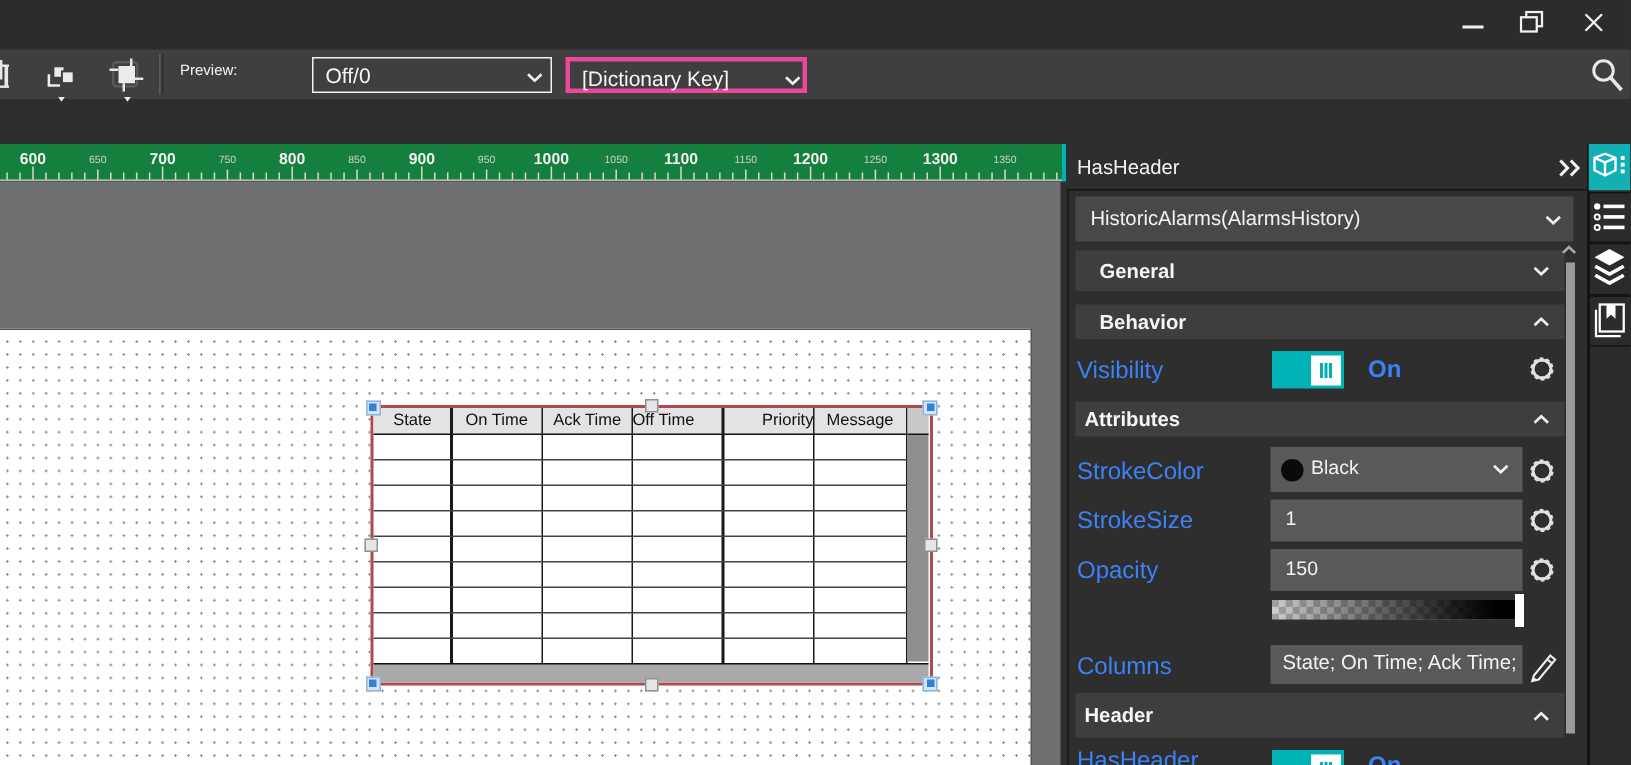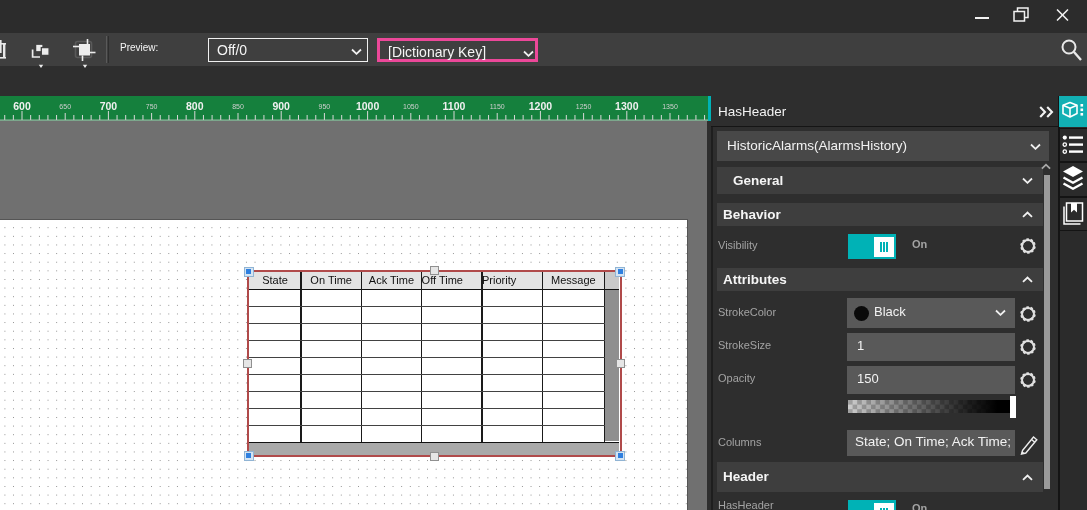--- a/index.html
+++ b/index.html
@@ -1,17 +1,17 @@
 <!DOCTYPE html>
 <html><head><meta charset="utf-8">
 <style>
   html,body {margin:0;padding:0;width:1087px;height:510px;overflow:hidden;
     font-family:"Liberation Sans", sans-serif; background:#2e2e2e;}
   .abs {position:absolute;}
-  .lbl {position:absolute;color:#a3a3a3;font-size:11px;}
+  .lbl {position:absolute;color:#3b82f6;font-size:16px;}
   .sect {position:absolute;left:717px;width:326px;background:#3e3e3e;color:#f5f5f5;
     font-size:13.5px;font-weight:bold;}
   .field {position:absolute;left:847px;width:168px;background:#595959;color:#f2f2f2;
     font-size:13px;box-sizing:border-box;}
 </style></head>
 <body>
 
 <div class="abs" style="left:0;top:0;width:1087px;height:33px;background:#2c2c2c"></div>
 <div style="position:absolute;left:975px;top:17px;width:14px;height:2px;background:#f2f2f2"></div>
 <svg style="position:absolute;left:1013px;top:7px" width="17" height="16" viewBox="0 0 17 16">
@@ -190,21 +190,21 @@
   background-image:radial-gradient(circle, #8d8d8d 0.75px, rgba(0,0,0,0) 0.75px);
   background-size:8.64px 8.64px;background-position:0.6px 3.4px"></div>
 
 <div style="position:absolute;left:247px;top:269.5px;width:374.5px;height:187.5px;border:2.5px solid #b04a4a;box-sizing:border-box;background:#fff">
 <div style="position:absolute;left:0;top:0;right:0;bottom:0;">
       <div style="position:absolute;left:0;top:0;width:369.5px;height:17px;background:#e3e3e3;border-bottom:1.6px solid #111"></div>
       <div style="position:absolute;left:0px;top:0;width:52px;height:16px;line-height:17px;text-align:center;font-size:11px;color:#111">State</div>
       <div style="position:absolute;left:52px;top:0;width:60.3px;height:16px;line-height:17px;text-align:center;font-size:11px;color:#111">On Time</div>
       <div style="position:absolute;left:112.3px;top:0;width:60.3px;height:16px;line-height:17px;text-align:center;font-size:11px;color:#111">Ack Time</div>
       <div style="position:absolute;left:172.6px;top:0;width:60.400000000000006px;height:16px;line-height:17px;text-align:left;font-size:11px;color:#111">Off Time</div>
-      <div style="position:absolute;left:233px;top:0;width:60.30000000000001px;height:16px;line-height:17px;text-align:left;font-size:11px;color:#111">Priority</div>
+      <div style="position:absolute;left:233px;top:0;width:60.30000000000001px;height:16px;line-height:17px;text-align:right;font-size:11px;color:#111">Priority</div>
       <div style="position:absolute;left:293.3px;top:0;width:62.19999999999999px;height:16px;line-height:17px;text-align:center;font-size:11px;color:#111">Message</div>
       <div style="position:absolute;left:51.25px;top:0;width:1.3px;height:170px;background:#1a1a1a"></div>
       <div style="position:absolute;left:111.55px;top:0;width:1.3px;height:170px;background:#1a1a1a"></div>
       <div style="position:absolute;left:171.85px;top:0;width:1.3px;height:170px;background:#1a1a1a"></div>
       <div style="position:absolute;left:232.25px;top:0;width:1.3px;height:170px;background:#1a1a1a"></div>
       <div style="position:absolute;left:292.55px;top:0;width:1.3px;height:170px;background:#1a1a1a"></div>
       <div style="position:absolute;left:354.75px;top:0;width:1.3px;height:170px;background:#1a1a1a"></div>
       <div style="position:absolute;left:0;top:34.30px;width:355.5px;height:1px;background:#424242"></div>
       <div style="position:absolute;left:0;top:51.35px;width:355.5px;height:1px;background:#424242"></div>
       <div style="position:absolute;left:0;top:68.40px;width:355.5px;height:1px;background:#424242"></div>
@@ -249,21 +249,21 @@
 <div class="abs" style="left:717px;top:131px;width:332px;height:30px;background:#484848">
   <div class="abs" style="left:10px;top:6.5px;color:#f2f2f2;font-size:13.5px">HistoricAlarms(AlarmsHistory)</div>
   <svg style="position:absolute;left:313px;top:12px" width="11" height="7" viewBox="0 0 11 7">
       <polyline points="1,1.5 5.5,5.8 10,1.5" fill="none" stroke="#f0f0f0" stroke-width="1.8"></polyline>
     </svg>
 </div>
 
 <div class="sect" style="top:167px;height:27px;line-height:27px"><span style="margin-left:16px">General</span><svg style="position:absolute;left:305px;top:10px" width="11" height="7" viewBox="0 0 11 7">
       <polyline points="1,1.5 5.5,5.8 10,1.5" fill="none" stroke="#f0f0f0" stroke-width="1.8"></polyline>
     </svg></div>
-<div class="sect" style="top:203px;height:23px;line-height:23px"><span style="margin-left:6px">Behavior</span><svg style="position:absolute;left:305px;top:8px" width="11" height="7" viewBox="0 0 11 7">
+<div class="sect" style="top:203px;height:23px;line-height:23px"><span style="margin-left:16px">Behavior</span><svg style="position:absolute;left:305px;top:8px" width="11" height="7" viewBox="0 0 11 7">
       <polyline points="1,5.8 5.5,1.5 10,5.8" fill="none" stroke="#f0f0f0" stroke-width="1.8"></polyline>
     </svg></div>
 <div class="lbl" style="left:718px;top:239px">Visibility</div>
 <div style="position:absolute;left:848px;top:234px;width:48px;height:25px;background:#00b2b6">
     <div style="position:absolute;right:2px;top:2.5px;width:20px;height:20px;background:#fff">
       <div style="position:absolute;left:6px;top:5px;width:1.7px;height:10px;background:#00b2b6"></div>
       <div style="position:absolute;left:9.2px;top:5px;width:1.7px;height:10px;background:#00b2b6"></div>
       <div style="position:absolute;left:12.4px;top:5px;width:1.7px;height:10px;background:#00b2b6"></div>
     </div>
   </div>

